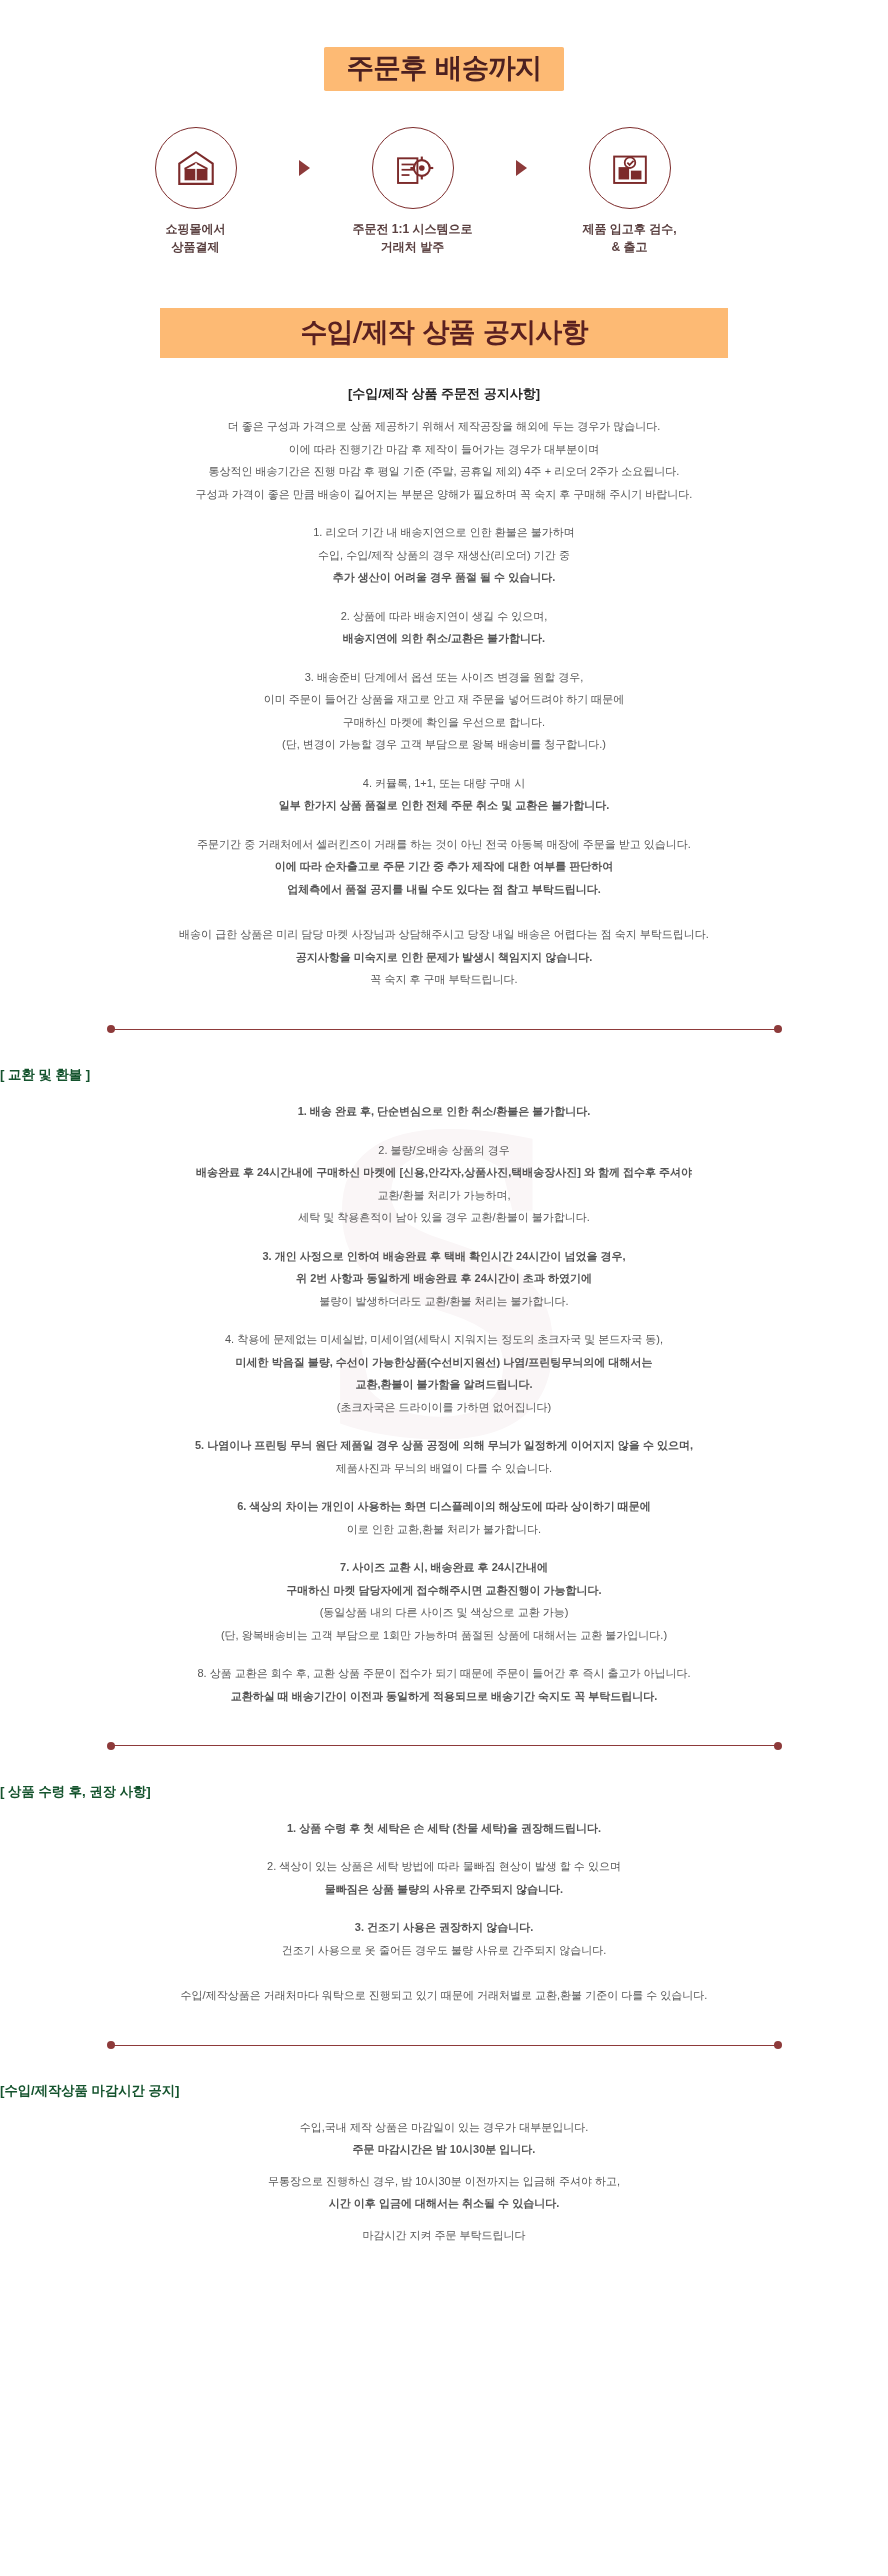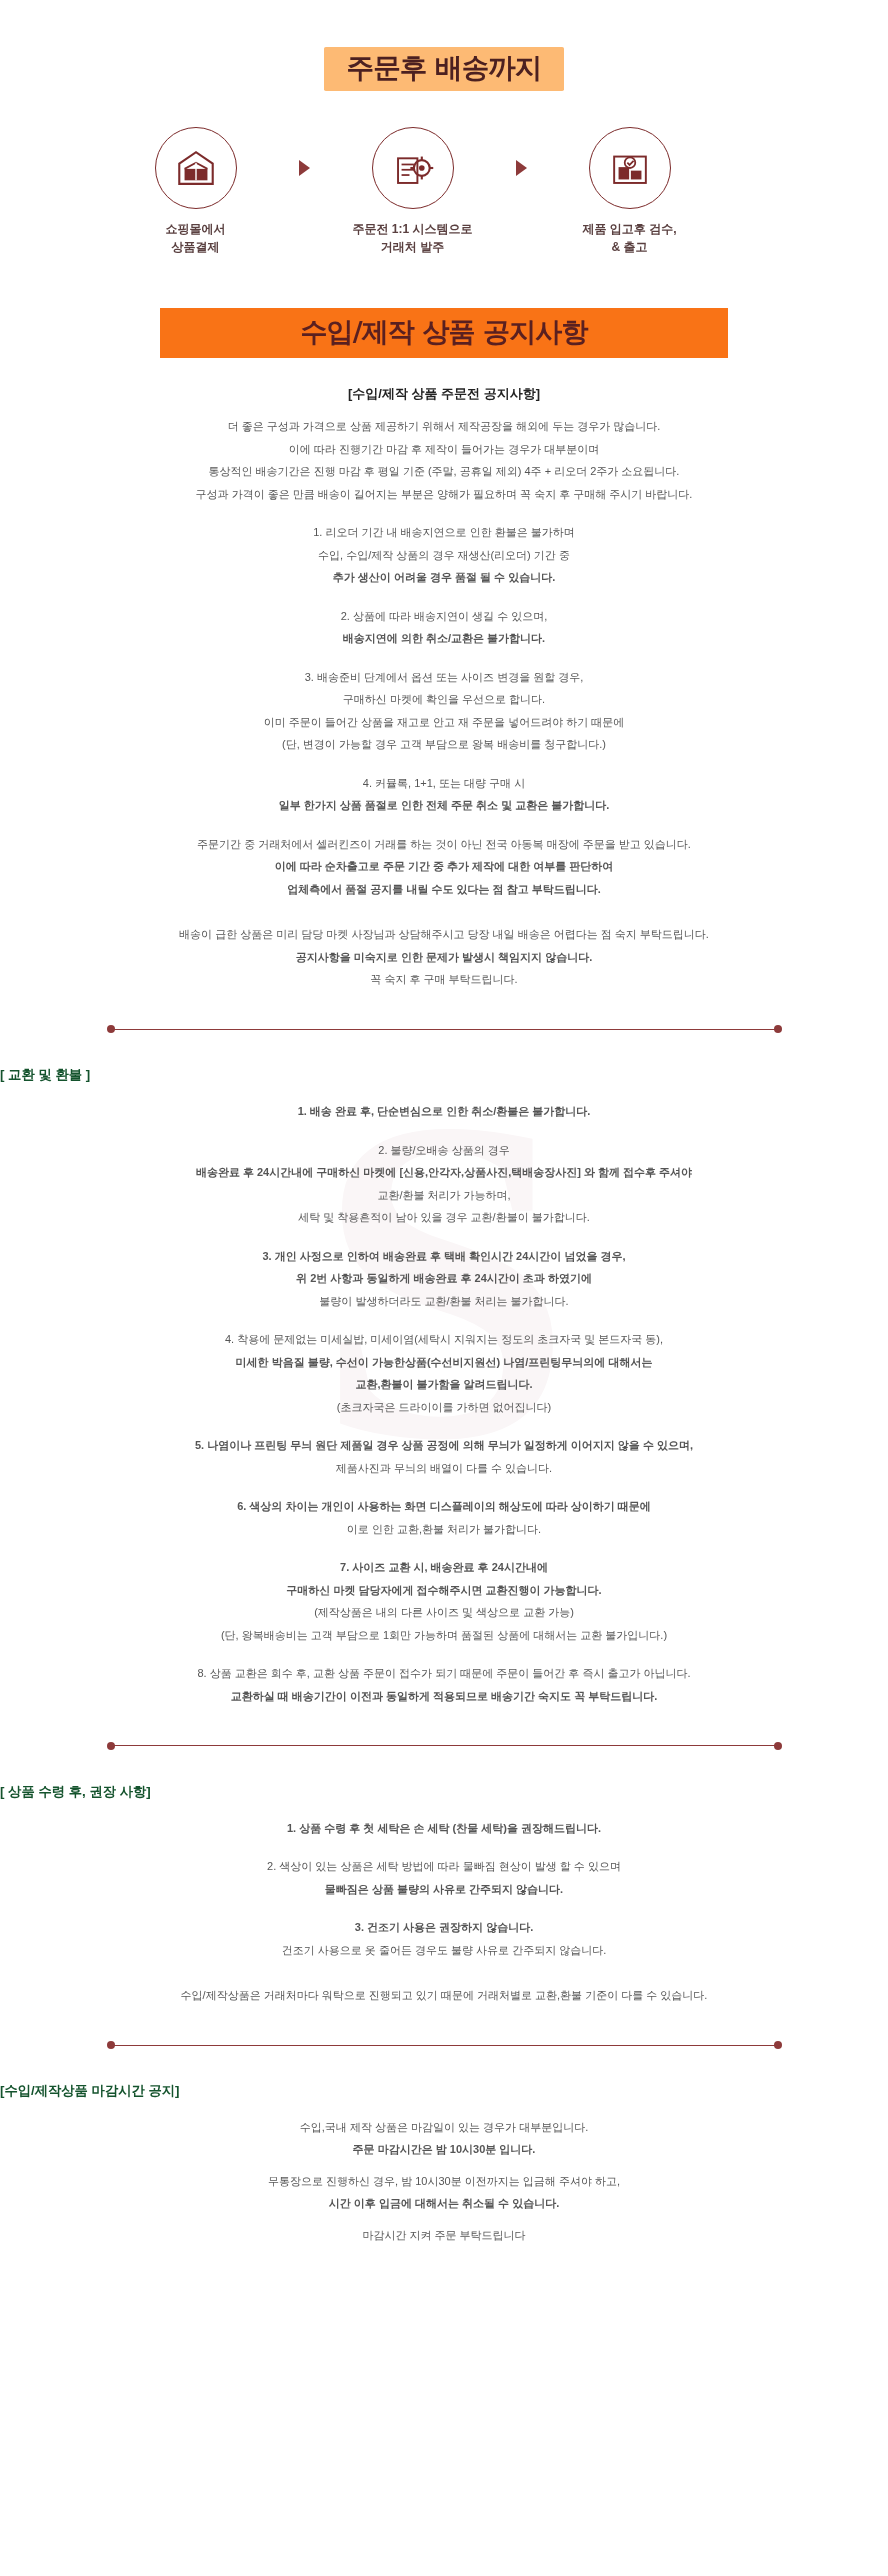--- a/index.html
+++ b/index.html
@@ -97,21 +97,21 @@
     width: 0; height: 0;
     border-left: 11.5px solid #8d3a3a;
     border-top: 8px solid transparent;
     border-bottom: 8px solid transparent;
   }
 
   
   .band {
     margin: 52px auto 0 auto;
     width: 568px;
-    background: #f97316;
+    background: #fdba74;
     text-align: center;
     padding: 6.2px 0 8px 0;
   }
   .band h2 {
     margin: 0;
     font-size: 27px;
     color: #5a2020;
     font-weight: bold;
     letter-spacing: -0.9px;
     font-family: "DejaVu Sans", sans-serif;
@@ -267,22 +267,22 @@
             <p class="red">추가 생산이 어려울 경우 품절 될 수 있습니다.</p>
           </div>
           <div class="gap"></div>
           <div>
             <p>2. 상품에 따라 배송지연이 생길 수 있으며,</p>
             <p class="red">배송지연에 의한 취소/교환은 불가합니다.</p>
           </div>
           <div class="gap"></div>
           <div>
             <p>3. 배송준비 단계에서 옵션 또는 사이즈 변경을 원할 경우,</p>
+            <p>이미 주문이 들어간 상품을 재고로 안고 재 주문을 넣어드려야 하기 때문에</p>
             <p>구매하신 마켓에 확인을 우선으로 합니다.</p>
-            <p>이미 주문이 들어간 상품을 재고로 안고 재 주문을 넣어드려야 하기 때문에</p>
             <p>(단, 변경이 가능할 경우 고객 부담으로 왕복 배송비를 청구합니다.)</p>
           </div>
           <div class="gap"></div>
           <div>
             <p>4. 커뮬록, 1+1, 또는 대량 구매 시</p>
             <p class="red">일부 한가지 상품 품절로 인한 전체 주문 취소 및 교환은 불가합니다.</p>
           </div>
         </div>
       <div class="gap"></div>
       <div id="notice-outro">
@@ -337,21 +337,21 @@
           </div>
           <div class="gap"></div>
           <div>
             <p class="red">6. 색상의 차이는 개인이 사용하는 화면 디스플레이의 해상도에 따라 상이하기 때문에</p>
             <p>이로 인한 교환,환불 처리가 불가합니다.</p>
           </div>
           <div class="gap"></div>
           <div>
             <p class="red">7. 사이즈 교환 시, 배송완료 후 24시간내에</p>
             <p class="red">구매하신 마켓 담당자에게 접수해주시면 교환진행이 가능합니다.</p>
-            <p>(제작상품은 내의 다른 사이즈 및 색상으로 교환 가능)</p>
+            <p>(동일상품 내의 다른 사이즈 및 색상으로 교환 가능)</p>
             <p>(단, 왕복배송비는 고객 부담으로 1회만 가능하며 품절된 상품에 대해서는 교환 불가입니다.)</p>
           </div>
           <div class="gap"></div>
           <div>
             <p>8. 상품 교환은 회수 후, 교환 상품 주문이 접수가 되기 때문에 주문이 들어간 후 즉시 출고가 아닙니다.</p>
             <p class="red">교환하실 때 배송기간이 이전과 동일하게 적용되므로 배송기간 숙지도 꼭 부탁드립니다.</p>
           </div>
         </div>
     </div>
 

